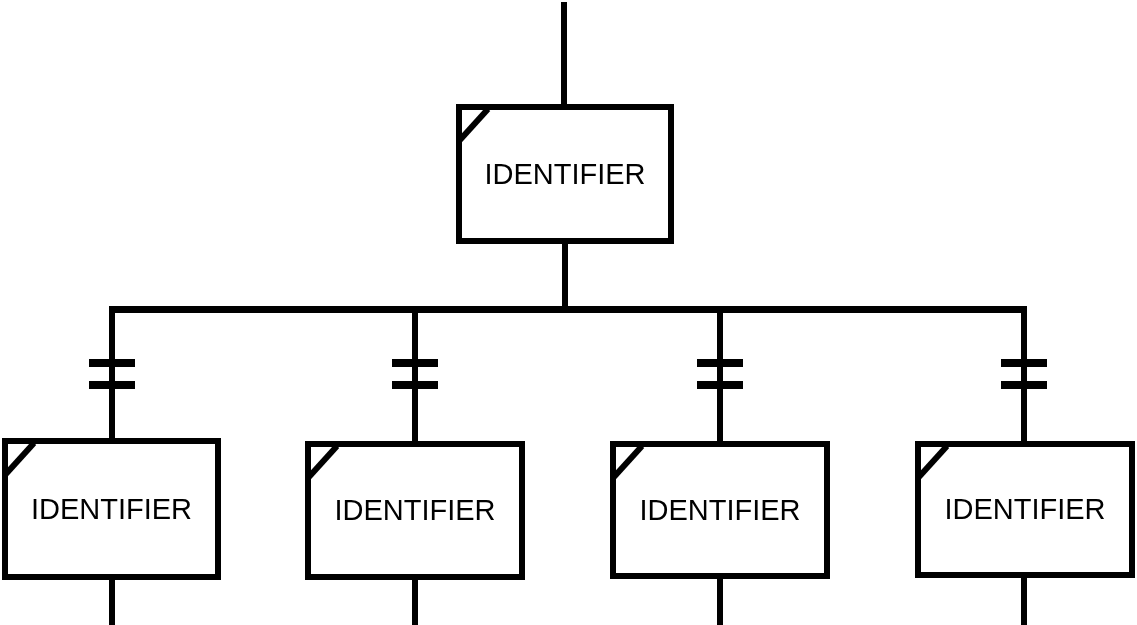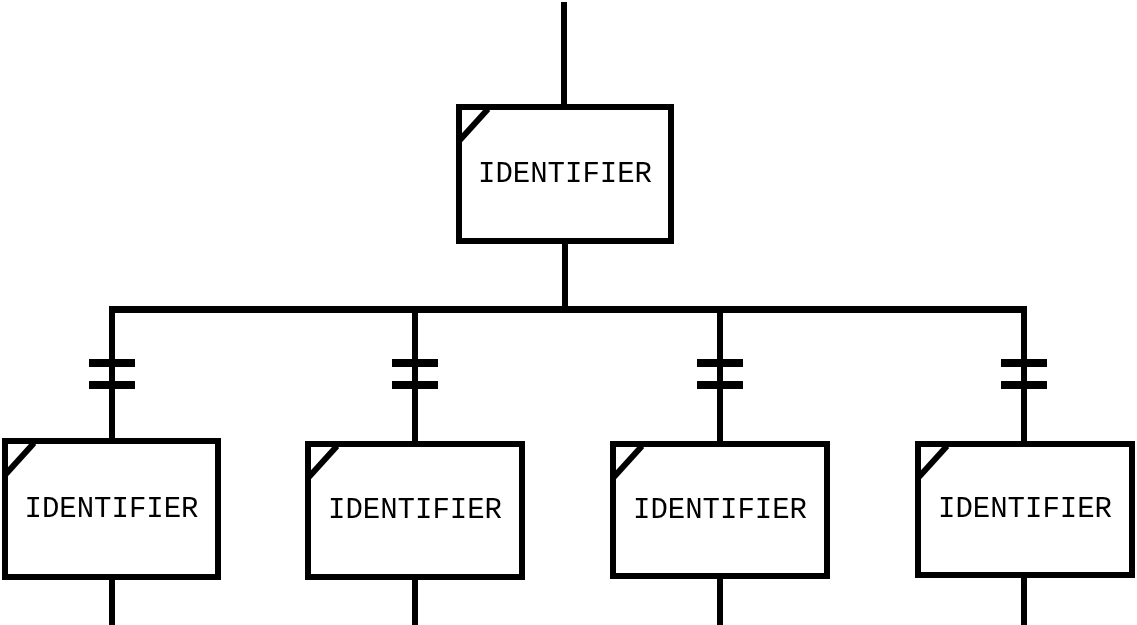--- a/index.html
+++ b/index.html
@@ -11,21 +11,21 @@
     margin: 0;
     padding: 0;
     background: var(--bg);
   }
   .canvas {
     position: relative;
     width: 1137px;
     height: 625px;
     background: var(--bg);
     overflow: hidden;
-    font-family: Liberation Mono, monospace;
+    font-family: Liberation Sans, sans-serif;
   }
   .line {
     position: absolute;
     background: var(--line);
   }
   .node {
     position: absolute;
     box-sizing: border-box;
     border: 6px solid var(--line);
     background: var(--bg);

